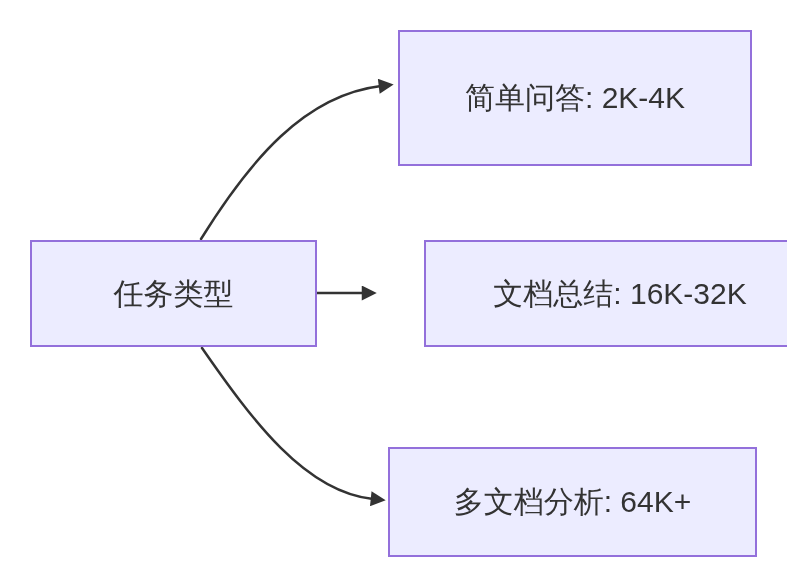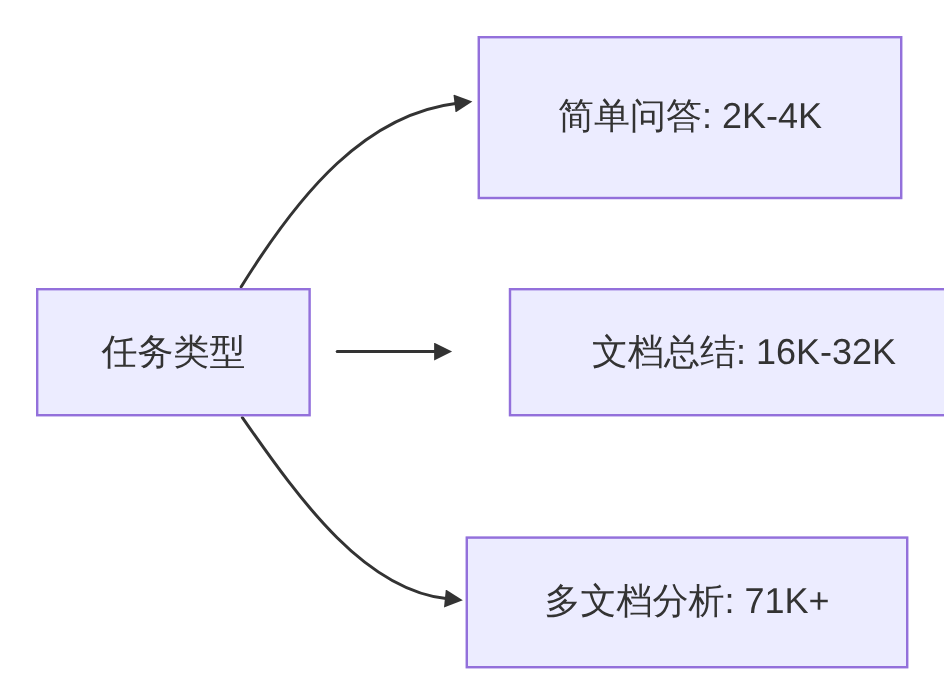--- a/index.html
+++ b/index.html
@@ -47,21 +47,21 @@
     align-items: center;
     justify-content: center;
     background: var(--node-fill);
     border: 2px solid var(--node-border);
     color: var(--text);
     font-size: 30px;
     line-height: 1;
     white-space: nowrap;
     text-align: center;
   }
-  #node-root    { left: 30px;  top: 240px; width: 229px; height: 107px; }
+  #node-root    { left: 30px;  top: 240px; width: 287px; height: 107px; }
   #node-simple  { left: 398px; top: 30px;  width: 354px; height: 136px; }
   #node-summary { left: 380px; top: 240px; width: 392px; height: 107px; margin-left: 44px; }
   #node-multi   { left: 388px; top: 447px; width: 369px; height: 110px; }
 </style>
 </head>
 <body>
 
 <div class="canvas">
 
   <svg class="edges" viewBox="0 0 787 572" xmlns="http://www.w3.org/2000/svg" aria-hidden="true">
@@ -74,15 +74,15 @@
     <path class="link" d="M 281 293 L 364 293" marker-end="url(#arrowhead)"></path>
     <path class="link" d="M 202 348 C 252 420, 305 492, 373 499" marker-end="url(#arrowhead)"></path>
   </svg>
 
   <div class="node" id="node-root">任务类型</div>
 
   <div class="node" id="node-simple">简单问答: 2K-4K</div>
 
   <div class="node" id="node-summary">文档总结: 16K-32K</div>
 
-  <div class="node" id="node-multi">多文档分析: 71K+</div>
+  <div class="node" id="node-multi">多文档分析: 64K+</div>
 
 </div>
 
 </body></html>

